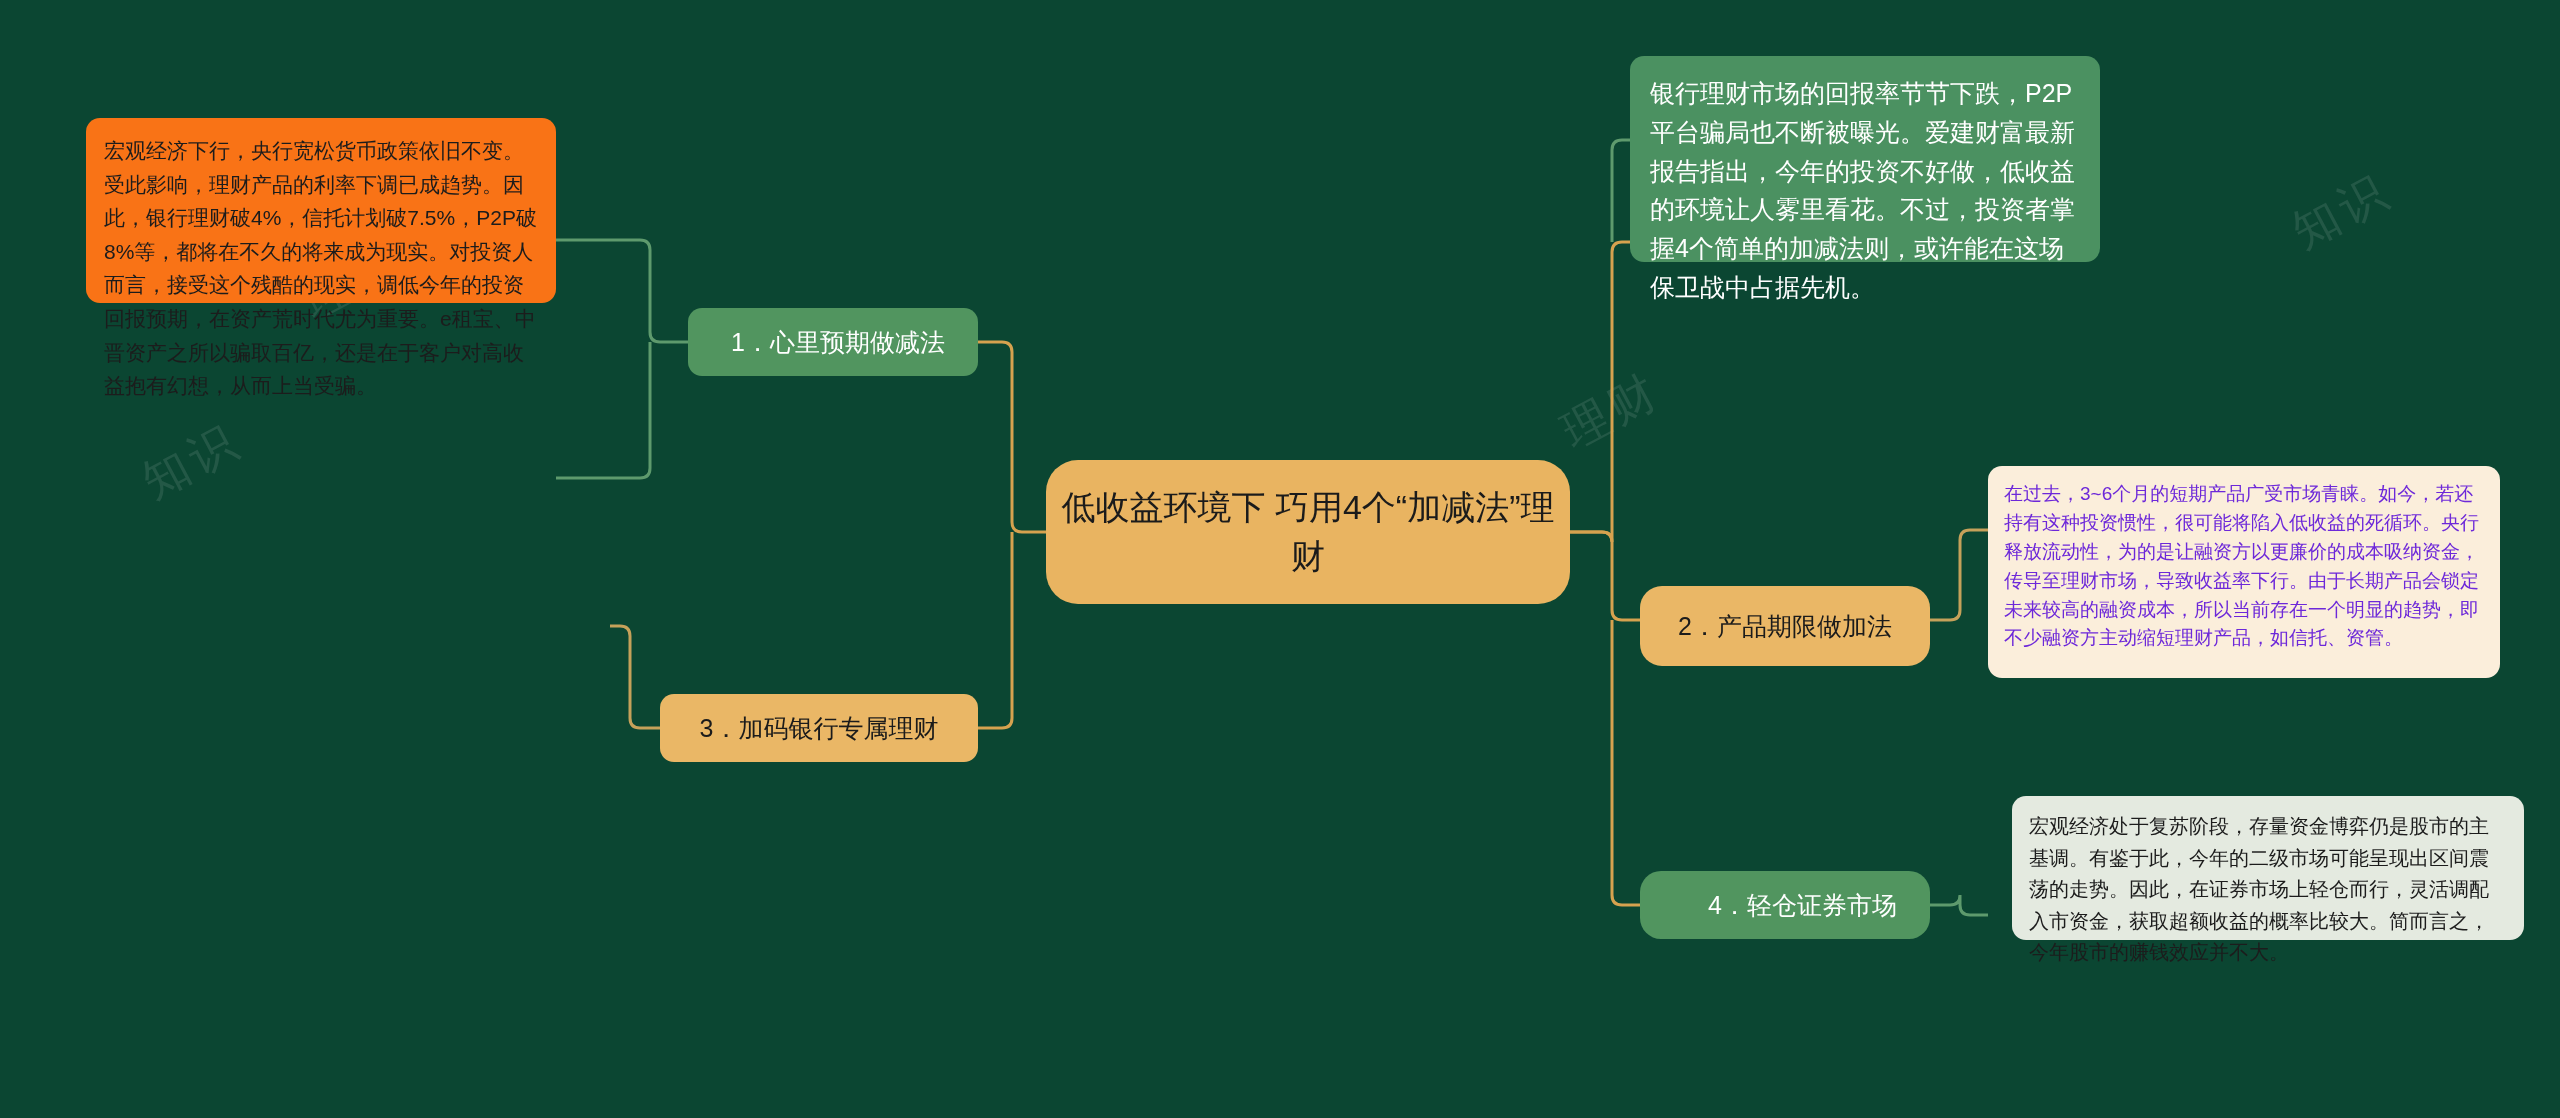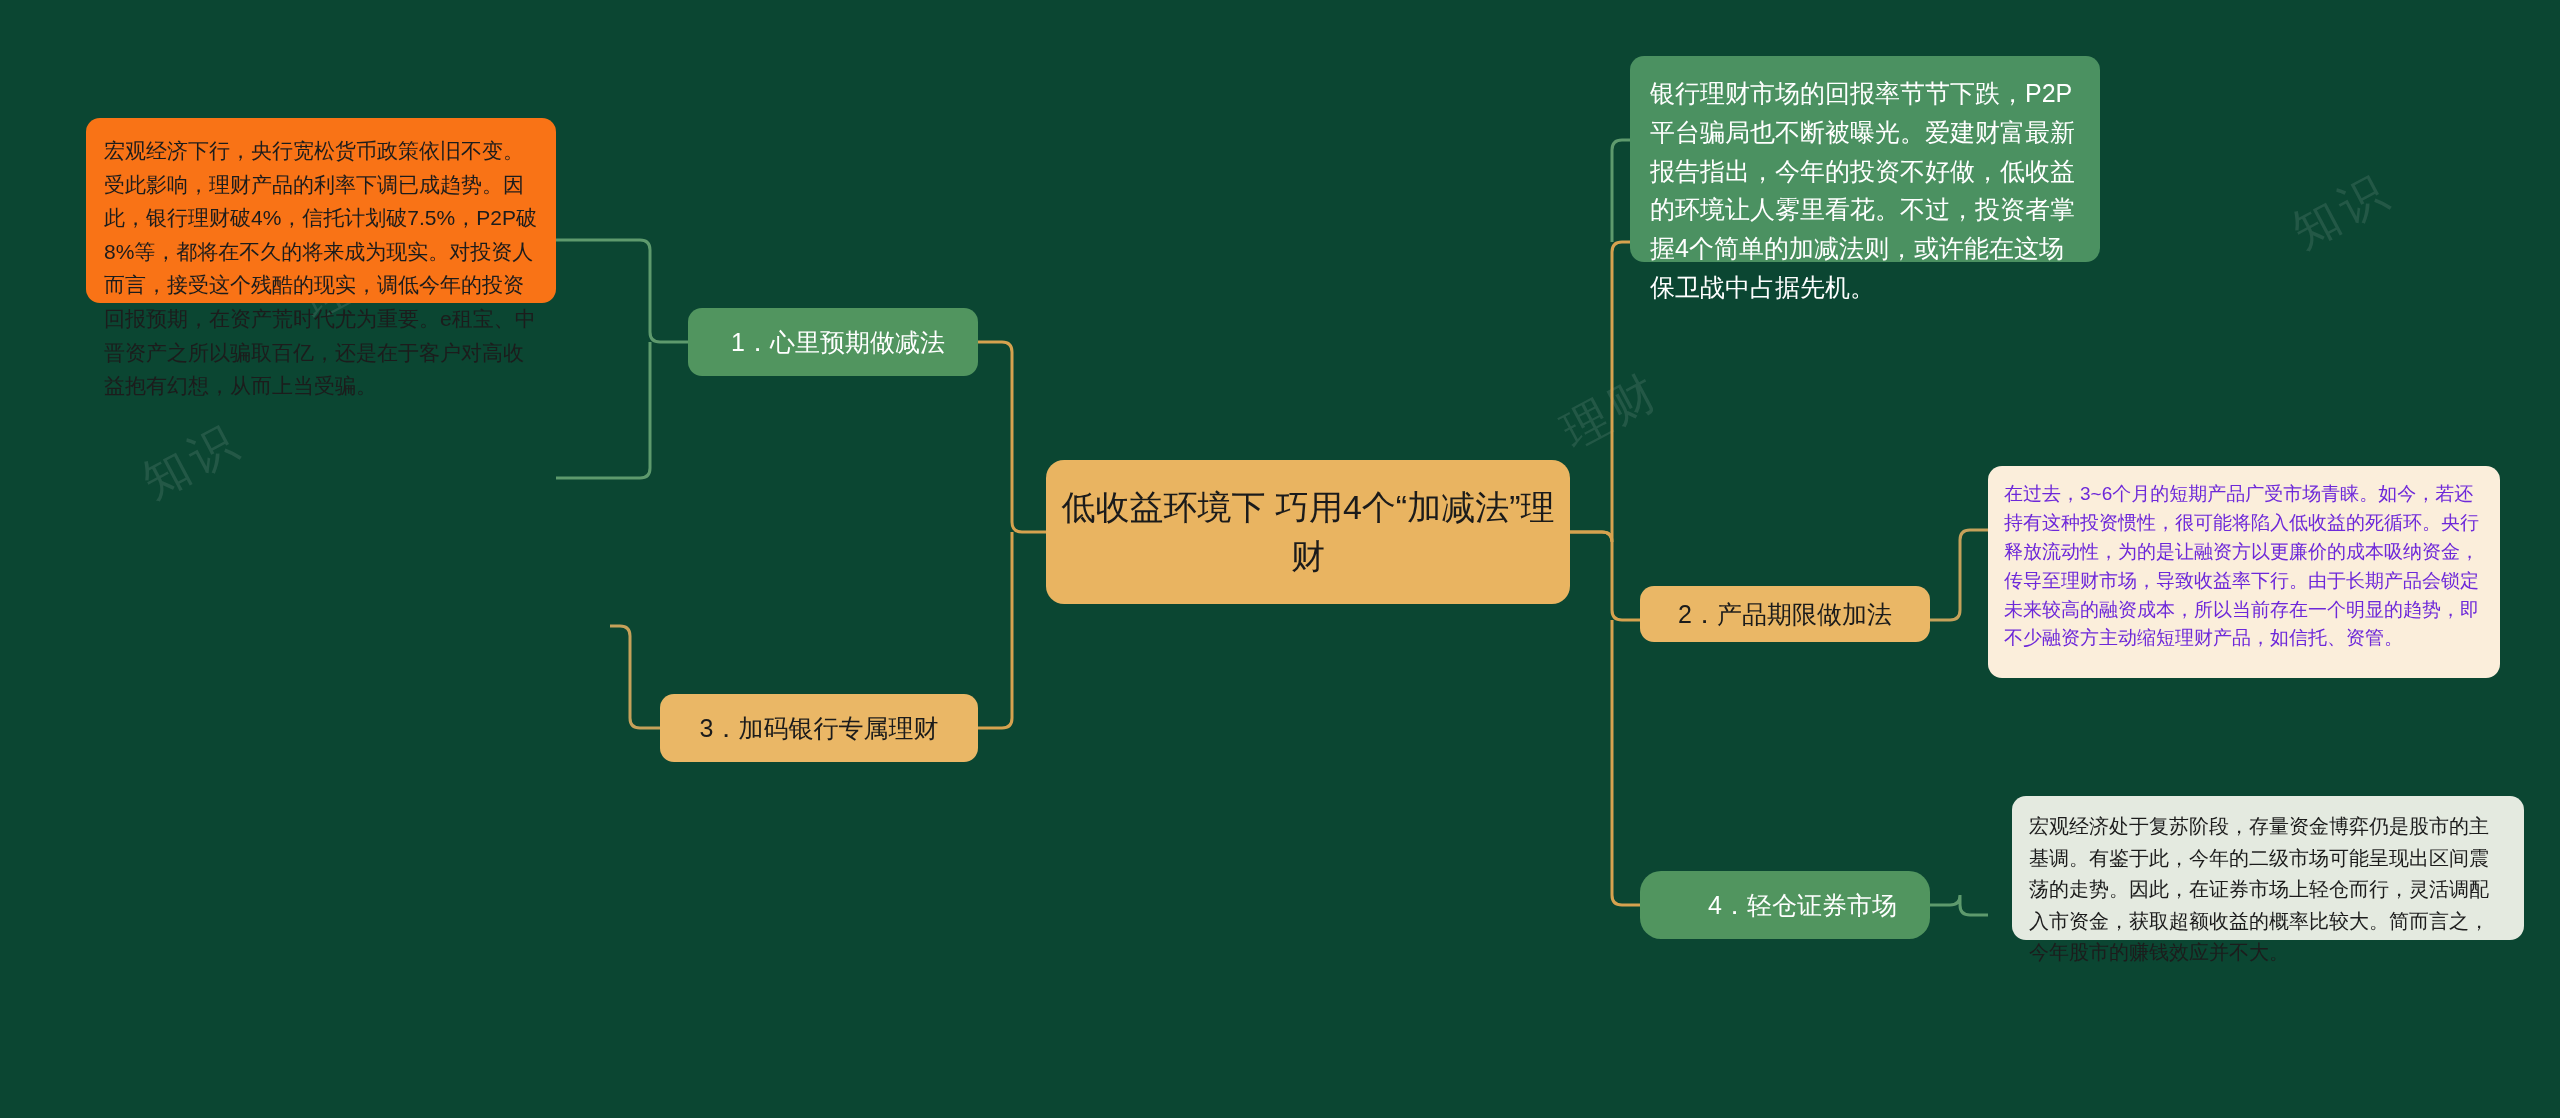--- a/index.html
+++ b/index.html
@@ -19,21 +19,21 @@
     border-radius:14px;
     display:flex;align-items:center;justify-content:center;
     text-align:center;
     line-height:1.45;
   }
   .node-center{
     background:#e9b461;
     color:#1b1b1b;
     font-size:34px;
     padding:22px 12px;
-    border-radius:18px;
+    border-radius:32px;
   }
   .node-green{
     background:#51955f;
     color:#ffffff;
     font-size:25px;
     padding:14px 33px;
     justify-content:flex-end;
   }
   .node-orange{
     background:#eab766;
@@ -126,21 +126,21 @@
   </svg>
 
   <div class="node node-center" style="left:1046px;top:460px;width:524px;height:144px;">
     <span>低收益环境下 巧用4个“加减法”理财</span>
   </div>
 
   <div class="node node-green" style="left:688px;top:308px;width:290px;height:68px;">
     <span>1．心里预期做减法</span>
   </div>
 
-  <div class="node node-orange" style="left:1640px;top:586px;width:290px;height:56px;">
+  <div class="node node-orange" style="left:1640px;top:586px;width:290px;height:80px;border-radius:22px;">
     <span>2．产品期限做加法</span>
   </div>
 
   <div class="node node-orange" style="left:660px;top:694px;width:318px;height:68px;">
     <span>3．加码银行专属理财</span>
   </div>
 
   <div class="node node-green" style="left:1640px;top:871px;width:290px;height:68px;border-radius:21px;">
     <span>4．轻仓证券市场</span>
   </div>

